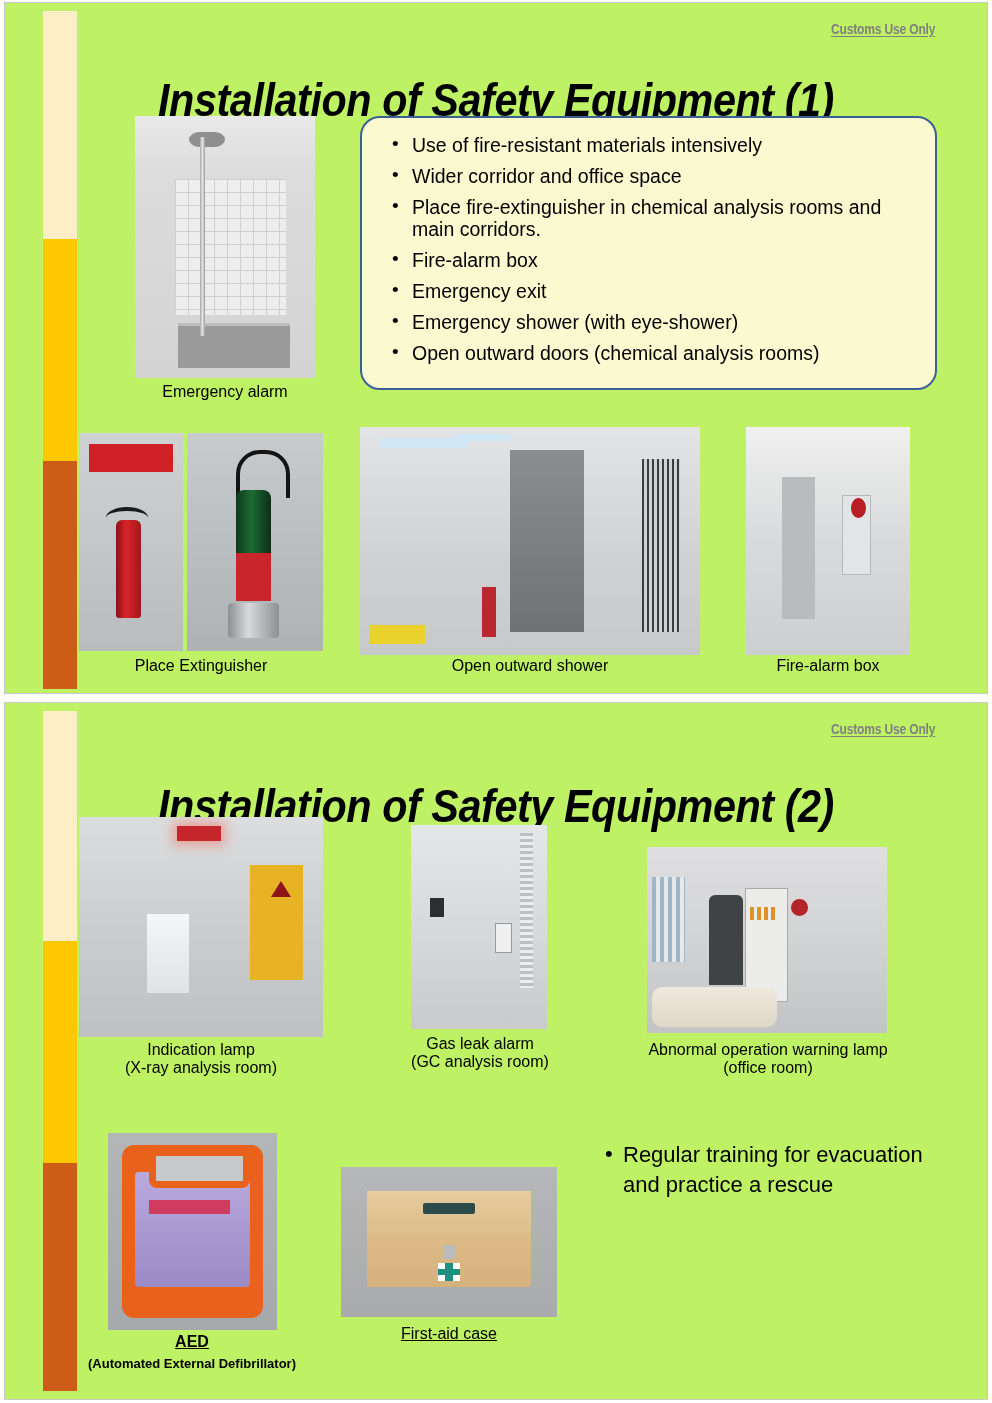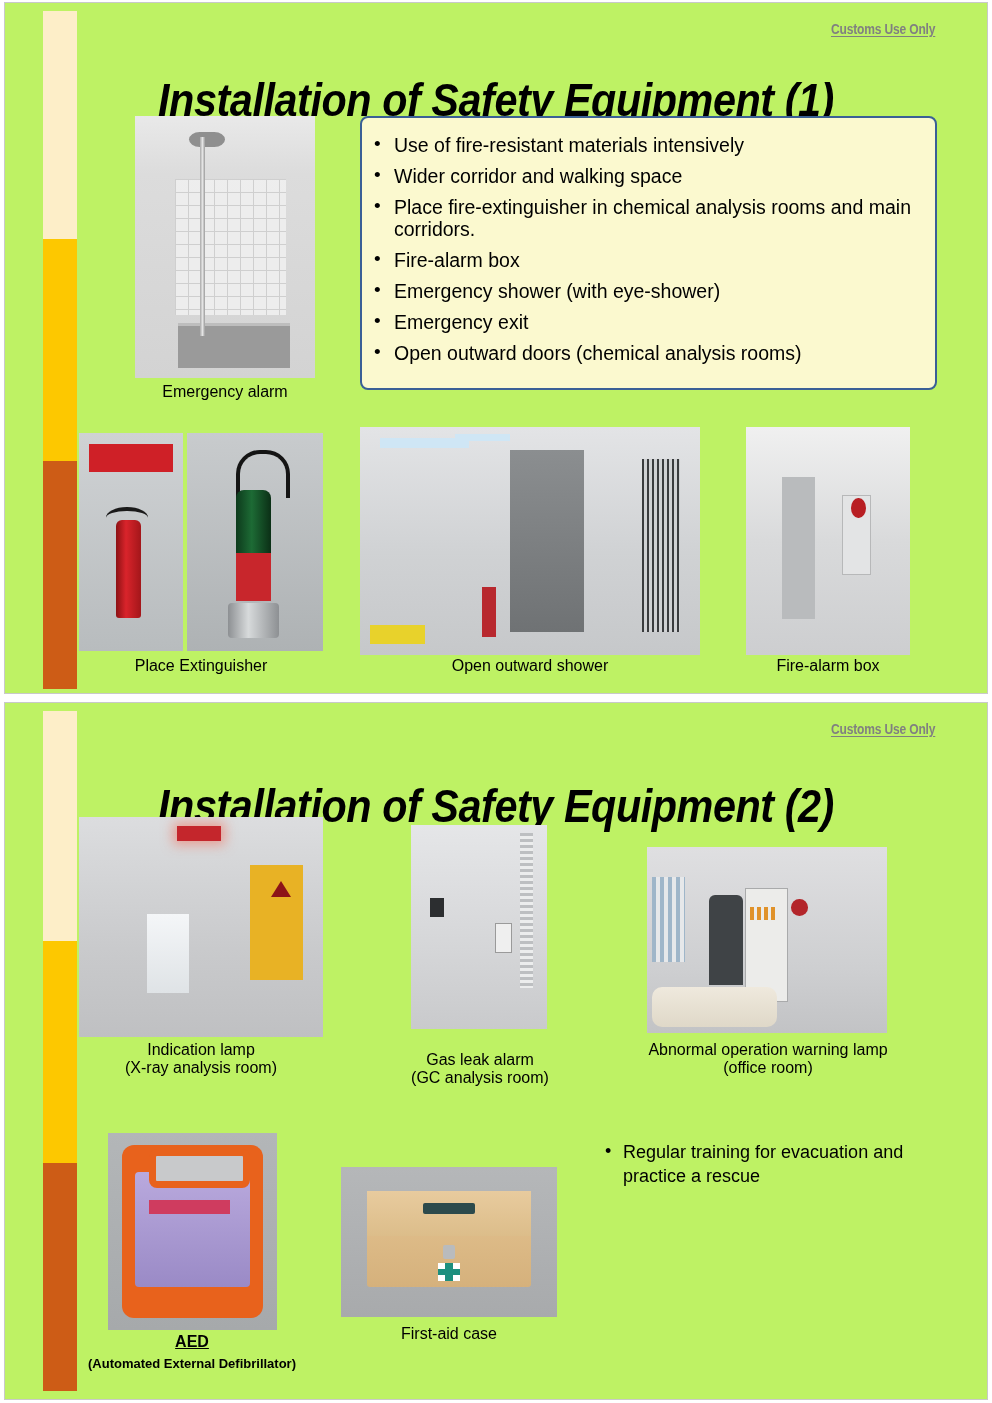--- a/index.html
+++ b/index.html
@@ -109,23 +109,23 @@
 
   
   .callout {
     position: absolute;
     left: 355px;
     top: 113px;
     width: 577px;
     height: 274px;
     background: #fbf9cf;
     border: 2px solid #3a6096;
-    border-radius: 8px;
+    border-radius: 20px;
     box-sizing: border-box;
-    padding: 16px 22px 10px 10px;
+    padding: 16px 22px 10px 28px;
   }
   .callout ul { margin: 0; padding: 0; list-style: none; }
   .callout li {
     position: relative;
     font-family: "Liberation Sans", sans-serif;
     font-size: 19.5px;
     line-height: 1.17;
     color: #000000;
     padding-left: 22px;
     margin-bottom: 8px;
@@ -142,21 +142,21 @@
   .note-list {
     position: absolute;
     left: 600px;
     top: 1139px;
     width: 330px;
   }
   .note-list ul { margin: 0; padding: 0; list-style: none; }
   .note-list li {
     position: relative;
     font-family: "Liberation Sans", sans-serif;
-    font-size: 18px;
+    font-size: 22px;
     line-height: 1.35;
     color: #000000;
     padding-left: 18px;
   }
   .note-list li:before {
     content: "\2022";
     position: absolute;
     left: 0;
     top: -1px;
   }
@@ -295,25 +295,25 @@
 
   <div class="photo ph-shower" style="left:130px; top:113px; width:180px; height:262px;">
     <div class="ph-tile"></div>
     <div class="ph-pan"></div>
   </div>
   <div class="caption" style="left:110px; top:380px; width:220px;">Emergency alarm</div>
 
   <div class="callout">
     <ul>
       <li>Use of fire-resistant materials intensively</li>
-      <li>Wider corridor and walking space</li>
+      <li>Wider corridor and office space</li>
       <li>Place fire-extinguisher in chemical analysis rooms and main corridors.</li>
       <li>Fire-alarm box</li>
+      <li>Emergency exit</li>
       <li>Emergency shower (with eye-shower)</li>
-      <li>Emergency exit</li>
       <li>Open outward doors (chemical analysis rooms)</li>
     </ul>
   </div>
 
   <div class="photo ph-fe1" style="left:74px; top:430px; width:104px; height:218px;">
     <div class="redcap"></div>
     <div class="hose"></div>
     <div class="body"></div>
   </div>
   <div class="photo ph-fe2" style="left:182px; top:430px; width:136px; height:218px;">
@@ -362,21 +362,21 @@
     <div class="tri"></div>
   </div>
   <div class="caption" style="left:54px; top:338px; width:284px;">Indication lamp
 (X-ray analysis room)</div>
 
   <div class="photo ph-gas" style="left:406px; top:122px; width:136px; height:204px;">
     <div class="strip"></div>
     <div class="box"></div>
     <div class="dark"></div>
   </div>
-  <div class="caption" style="left:384px; top:332px; width:182px;margin-top:16px;">Gas leak alarm
+  <div class="caption" style="left:384px; top:332px; width:182px;">Gas leak alarm
 (GC analysis room)</div>
 
   <div class="photo ph-office" style="left:642px; top:144px; width:240px; height:186px;">
     <div class="shelf"></div>
     <div class="coat"></div>
     <div class="panelbox"></div>
     <div class="leds"></div>
     <div class="redbtn"></div>
     <div class="sofa"></div>
   </div>
@@ -392,21 +392,21 @@
   <div class="caption bold" style="left:80px; top:630px; width:214px;text-decoration:underline;">AED</div>
   <div class="caption small" style="left:60px; top:654px; width:254px;text-align:center;">(Automated External Defibrillator)</div>
 
   <div class="photo ph-kit" style="left:336px; top:464px; width:216px; height:150px;">
     <div class="box"></div>
     <div class="lid"></div>
     <div class="handle"></div>
     <div class="latch"></div>
     <div class="cross"></div>
   </div>
-  <div class="caption" style="left:334px; top:622px; width:220px;">First-aid case</div>
+  <div class="caption" style="left:334px; top:622px; width:220px;text-decoration:underline;">First-aid case</div>
 
   <div class="note-list" style="left:600px; top:437px; width:330px; position:absolute;">
     <ul>
       <li>Regular training for evacuation and practice a rescue</li>
     </ul>
   </div>
 
 
 </section>
 

